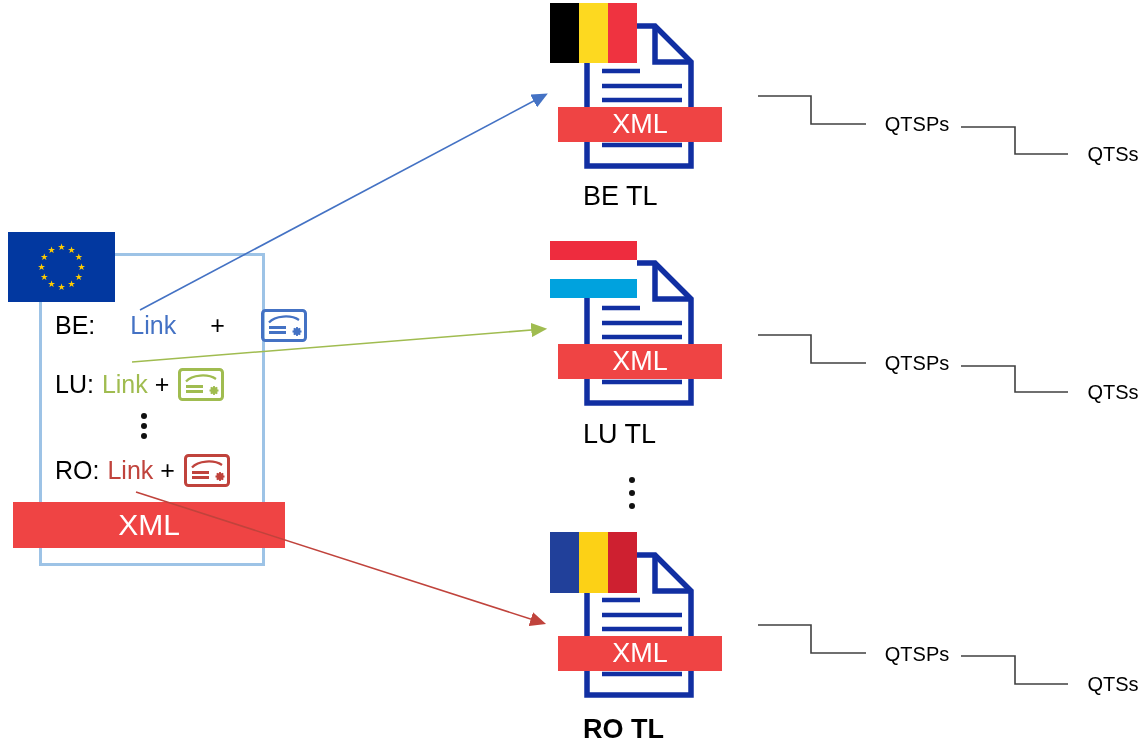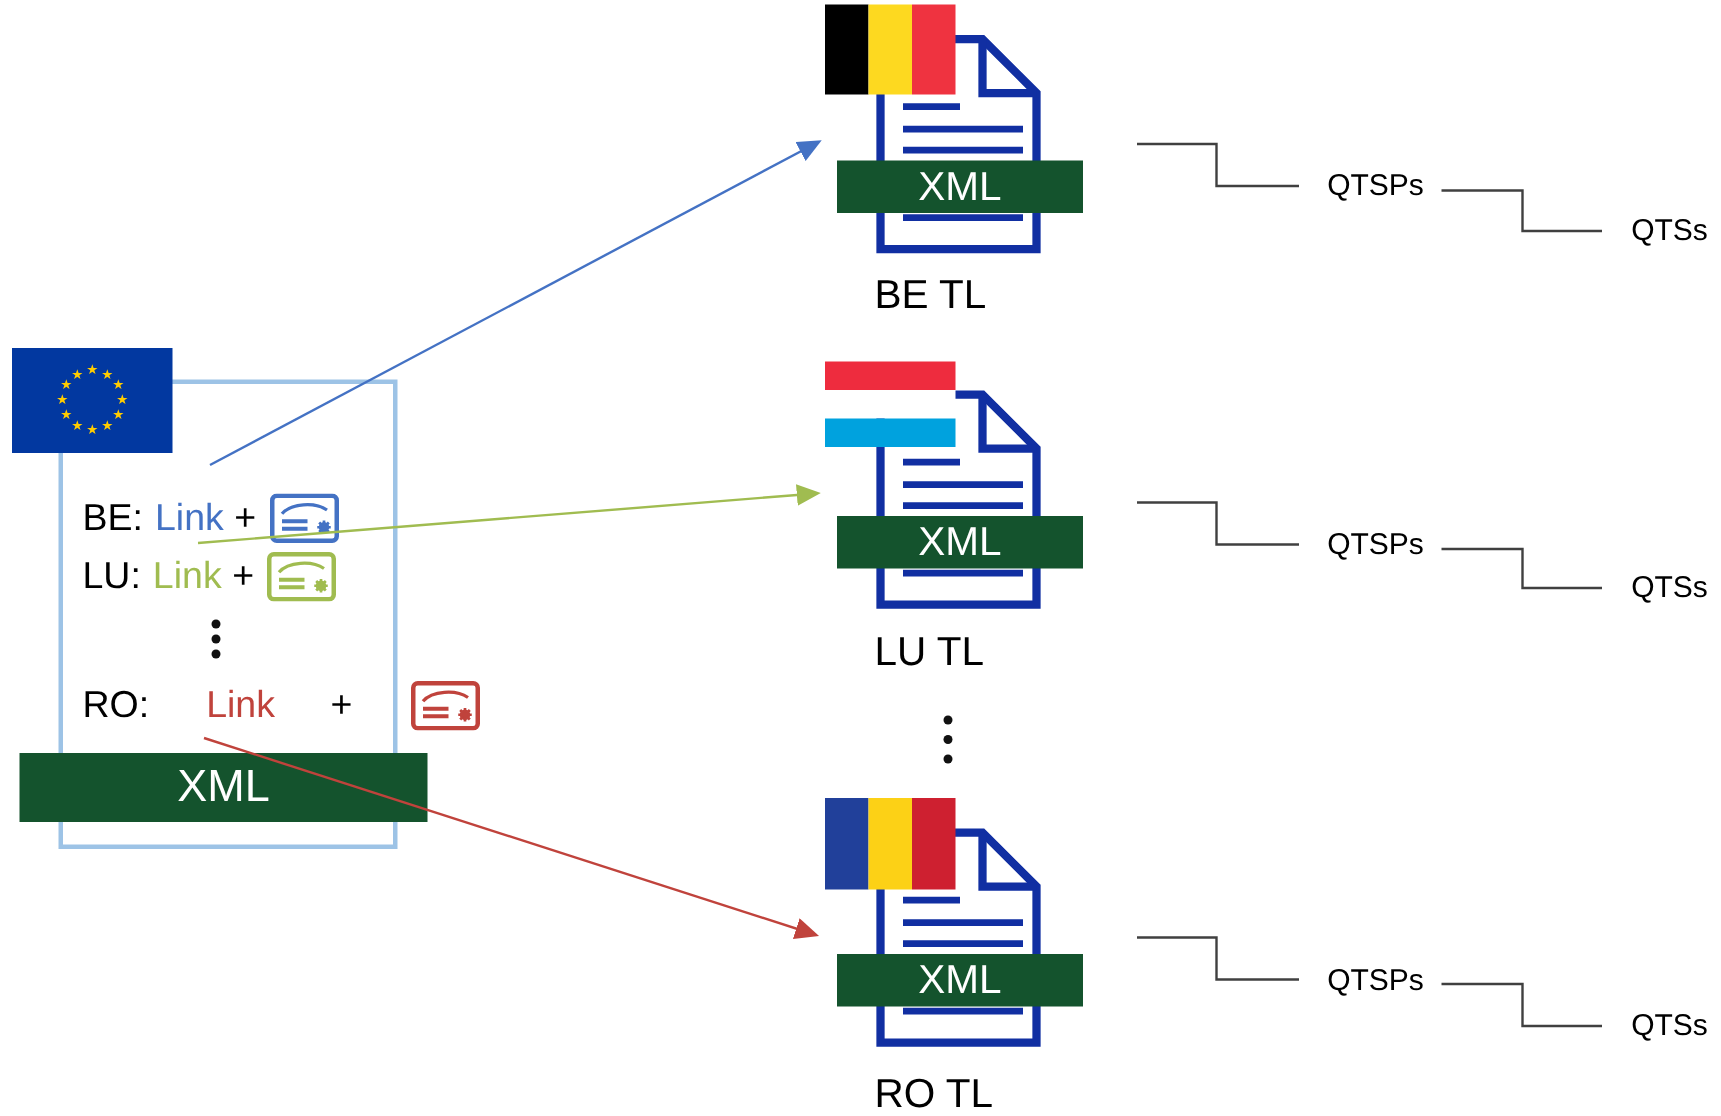--- a/index.html
+++ b/index.html
@@ -23,21 +23,21 @@
   .lotl-row .plus{margin-right:9px;color:#000;}
   .cert-icon{display:block;}
 
   .vdots{position:absolute;display:flex;flex-direction:column;align-items:center;z-index:2;}
   .vdots i{display:block;width:6px;height:6px;border-radius:50%;background:#111;}
   .vdots-lotl{left:141px;top:411px;}
   .vdots-lotl i{margin:2px 0;}
   .vdots-tl{left:629px;top:473px;}
   .vdots-tl i{margin:3.5px 0;}
 
-  .xml-banner{position:absolute;background:#14532d;color:#fff;display:flex;align-items:center;justify-content:center;z-index:5;}
+  .xml-banner{position:absolute;background:#ef4444;color:#fff;display:flex;align-items:center;justify-content:center;z-index:5;}
   .lotl-banner{left:13px;top:502px;width:272px;height:46px;font-size:30px;}
   .lotl-label{position:absolute;left:39px;top:570px;width:220px;text-align:center;font-size:32px;line-height:38px;z-index:2;}
 
   
   .doc{position:absolute;width:112px;height:148px;z-index:2;color:#112FA2;}
   .tl-banner{width:164px;height:35px;font-size:27px;}
   .tl-label{position:absolute;width:112px;font-size:27px;line-height:30px;z-index:2;}
   .flag{position:absolute;display:flex;z-index:6;}
   .flag i{display:block;flex:1;}
   .flag-col{flex-direction:column;}
@@ -52,21 +52,21 @@
 <body>
 
 <div class="canvas">
 
   <div class="lotl-box"></div>
 
   <div class="eu-flag">
     <span><span class="eu-star" style="left: 53.5px; top: 15px;">★</span><span class="eu-star" style="left: 63.5px; top: 17.6795px;">★</span><span class="eu-star" style="left: 70.8205px; top: 25px;">★</span><span class="eu-star" style="left: 73.5px; top: 35px;">★</span><span class="eu-star" style="left: 70.8205px; top: 45px;">★</span><span class="eu-star" style="left: 63.5px; top: 52.3205px;">★</span><span class="eu-star" style="left: 53.5px; top: 55px;">★</span><span class="eu-star" style="left: 43.5px; top: 52.3205px;">★</span><span class="eu-star" style="left: 36.1795px; top: 45px;">★</span><span class="eu-star" style="left: 33.5px; top: 35px;">★</span><span class="eu-star" style="left: 36.1795px; top: 25px;">★</span><span class="eu-star" style="left: 43.5px; top: 17.6795px;">★</span></span>
   </div>
 
-  <div class="lotl-row" style="left:55px;top:328px;">
+  <div class="lotl-row" style="left:55px;top:308px;gap:27px;">
     <span class="cc">BE:</span>
     <span class="link accent-be">Link</span>
     <span class="plus">+</span>
     <svg class="cert-icon accent-be" width="46" height="33" viewBox="0 0 46 33">
       <rect x="1.5" y="1.5" width="43" height="30" rx="3" fill="none" stroke="currentColor" stroke-width="3"></rect>
       <path d="M8,13.5 C14,6.5 30,5.5 38,11" fill="none" stroke="currentColor" stroke-width="2.2"></path>
       <path d="M8,18.5 H25 M8,23.5 H25" stroke="currentColor" stroke-width="2.8"></path>
       <g stroke="currentColor" stroke-width="1.8">
         <path d="M31.5,22.5 H40.5 M36,18 V27 M32.8,19.3 L39.2,25.7 M32.8,25.7 L39.2,19.3"></path>
         <circle cx="36" cy="22.5" r="2.6" fill="currentColor"></circle>
@@ -88,21 +88,21 @@
       </g>
     </svg>
   </div>
 
   <div class="vdots vdots-lotl">
       <i></i>
       <i></i>
       <i></i>
     </div>
 
-  <div class="lotl-row" style="left:55px;top:453px;gap:30px;">
+  <div class="lotl-row" style="left:55px;top:453px;">
     <span class="cc">RO:</span>
     <span class="link accent-ro">Link</span>
     <span class="plus">+</span>
     <svg class="cert-icon accent-ro" width="46" height="33" viewBox="0 0 46 33">
       <rect x="1.5" y="1.5" width="43" height="30" rx="3" fill="none" stroke="currentColor" stroke-width="3"></rect>
       <path d="M8,13.5 C14,6.5 30,5.5 38,11" fill="none" stroke="currentColor" stroke-width="2.2"></path>
       <path d="M8,18.5 H25 M8,23.5 H25" stroke="currentColor" stroke-width="2.8"></path>
       <g stroke="currentColor" stroke-width="1.8">
         <path d="M31.5,22.5 H40.5 M36,18 V27 M32.8,19.3 L39.2,25.7 M32.8,25.7 L39.2,19.3"></path>
         <circle cx="36" cy="22.5" r="2.6" fill="currentColor"></circle>
@@ -156,21 +156,21 @@
     <path d="M19,49 H57 M19,64 H99 M19,78 H99 M19,123 H99" stroke="currentColor" stroke-width="4.5"></path>
   </svg>
   <div class="flag" style="left:550px;top:532px;width:87px;height:61px;">
     <i style="background:#21409A"></i>
       <i style="background:#FCD116"></i>
       <i style="background:#CE2030"></i>
   </div>
   <div class="xml-banner tl-banner" style="left:558px;top:636px;">
     <span>XML</span>
   </div>
-  <div class="tl-label" style="left:583px;top:714px;">RO TL</div>
+  <div class="tl-label" style="left:583px;top:714px;font-weight:bold;">RO TL</div>
 
   <div class="cascade-label" style="left:874px;top:112px;width:86px;">QTSPs</div>
   <div class="cascade-label" style="left:1083px;top:142px;width:60px;">QTSs</div>
 
   <div class="cascade-label" style="left:874px;top:351px;width:86px;">QTSPs</div>
   <div class="cascade-label" style="left:1083px;top:380px;width:60px;">QTSs</div>
 
   <div class="cascade-label" style="left:874px;top:642px;width:86px;">QTSPs</div>
   <div class="cascade-label" style="left:1083px;top:672px;width:60px;">QTSs</div>
 

